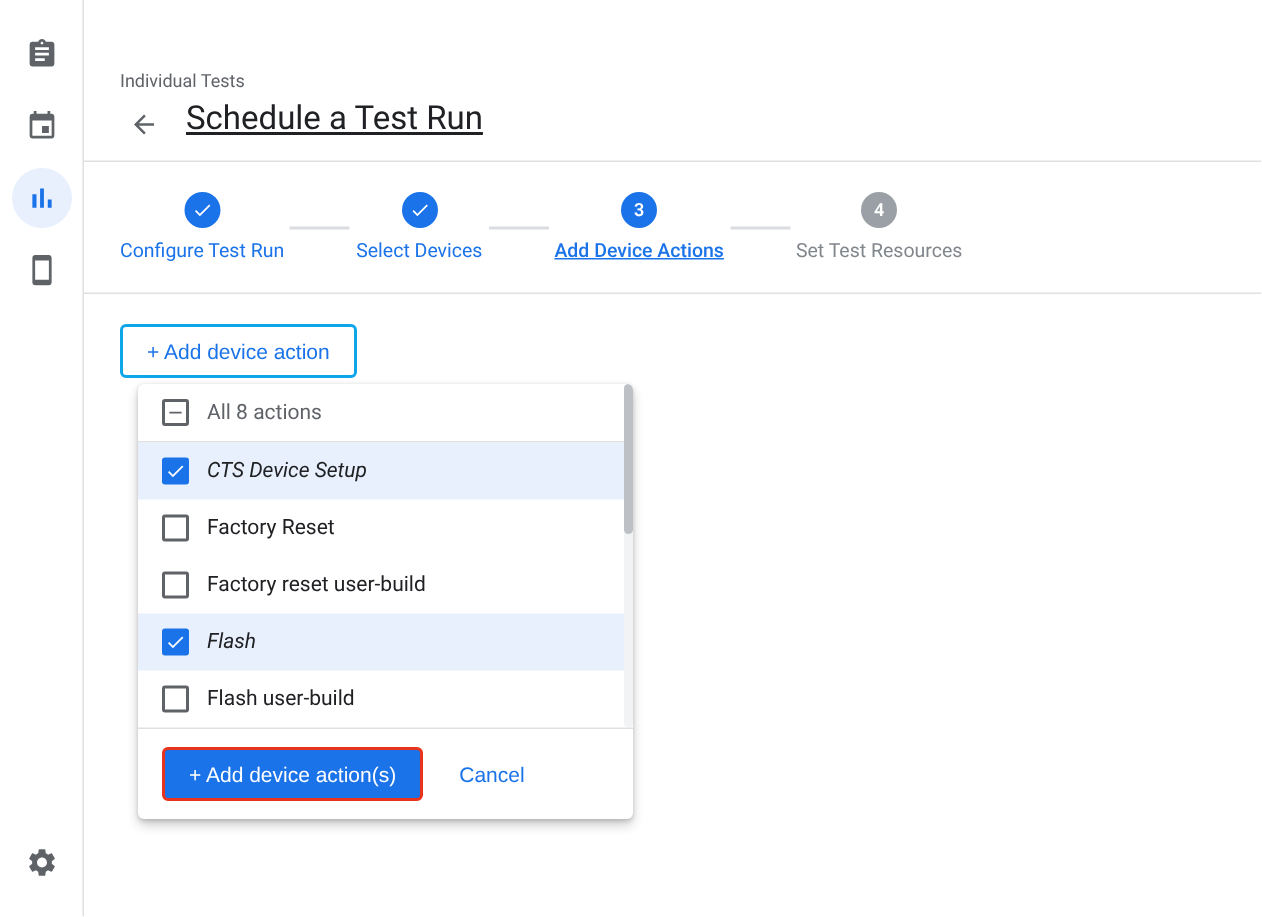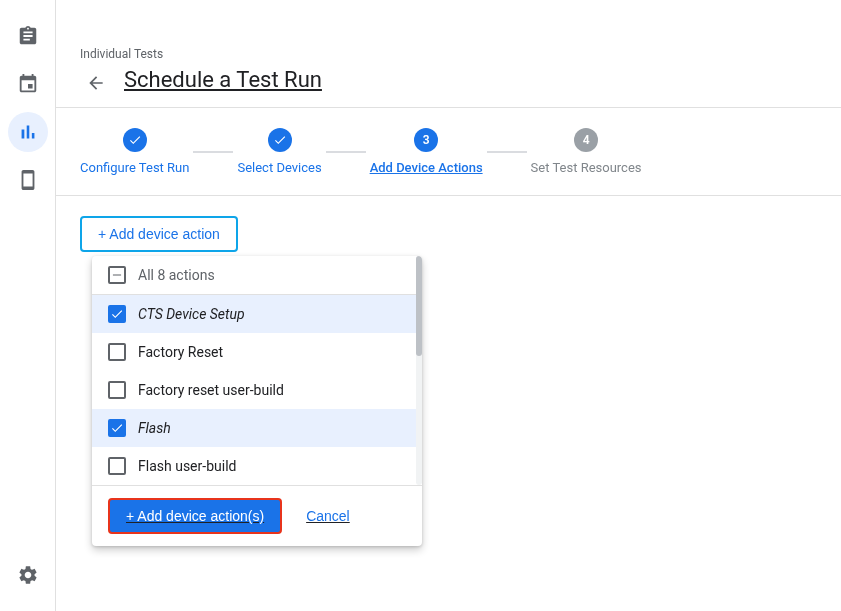--- a/index.html
+++ b/index.html
@@ -217,21 +217,20 @@
       scrollbar-color: #dadce0 transparent;
     }
 
     
     .dropdown-footer {
       display: flex;
       align-items: center;
       gap: 12px;
       padding: 12px 16px;
       border-top: 1px solid #e0e0e0;
-      text-decoration: underline;
     }
     .btn-primary {
       padding: 8px 16px;
       background: #1a73e8;
       color: #fff;
       border: 2px solid #e8341c;
       border-radius: 4px;
       font-size: 14px;
       font-weight: 500;
       cursor: pointer;

